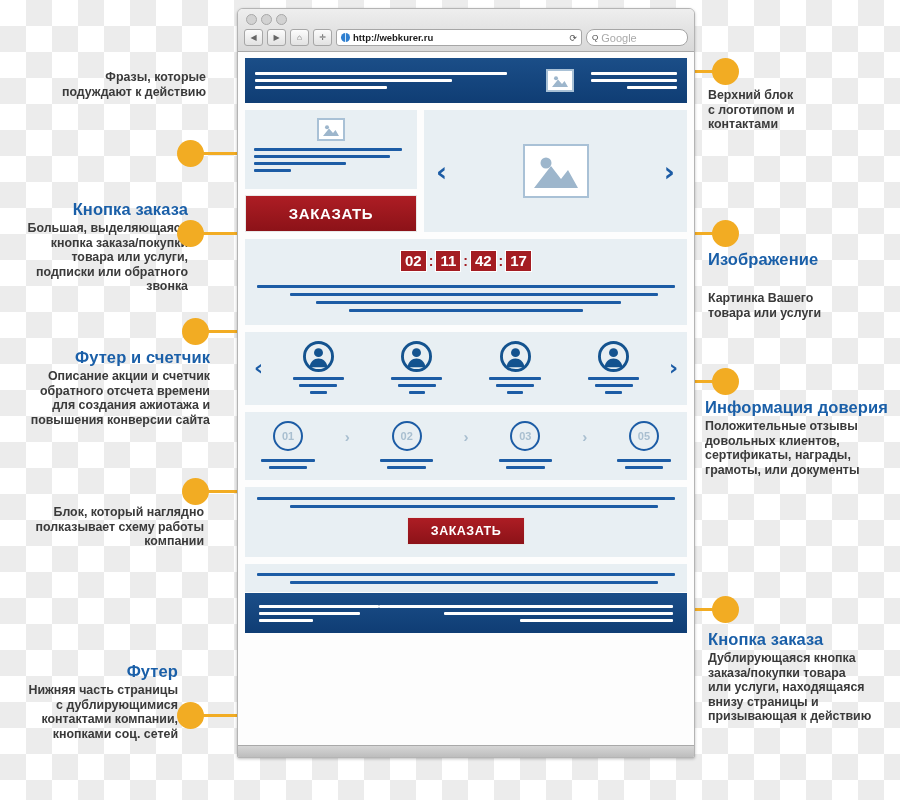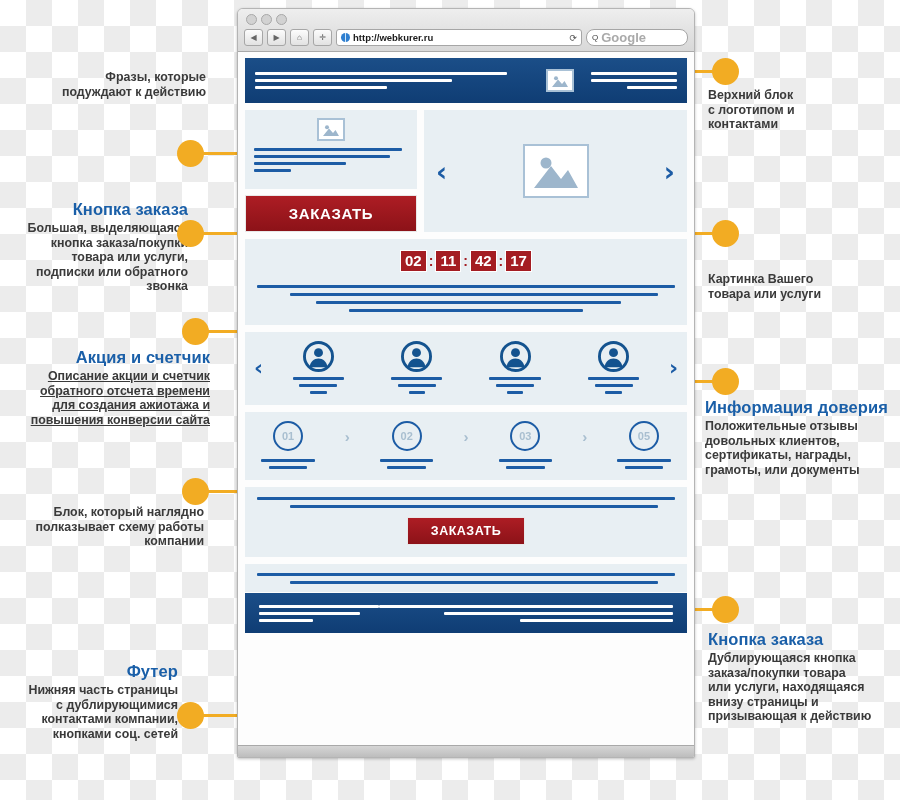--- a/index.html
+++ b/index.html
@@ -76,21 +76,21 @@
   .favicon:after{
     content:"";position:absolute;left:4px;top:0;width:1px;height:9px;background:#cfe5f7;
   }
   .urltext{font-size:9.5px;color:#1b1b1b;font-weight:bold;flex:1;}
   .reload{font-size:9px;color:#555;}
   .searchbar{
     width:90px;height:15px;border:1px solid #a6a6a6;border-radius:8px;
     background:#fff;display:flex;align-items:center;padding:0 5px;gap:3px;
   }
   .searchbar .q{font-size:8px;color:#444;}
-  .searchbar .ph{font-size:13px;color:#aaa;font-weight:bold;}
+  .searchbar .ph{font-size:11px;color:#aaa;}
 
   .page{padding:6px 7px 0 7px;}
 
   
   .site-head{
     height:45px;background:linear-gradient(#1b4e88,#0f3d74);
     display:flex;align-items:center;padding:0 10px;
   }
   .hl{background:#ffffff;height:3px;border-radius:1px;}
   .head-left{flex:1;display:flex;flex-direction:column;gap:4px;}
@@ -186,22 +186,22 @@
 <div class="ann left" style="left:0px;top:200px;width:188px;">
   <div class="ttl">Кнопка заказа</div>
   <div class="dsc" style="white-space:pre-line;">Большая, выделяющаяся
 кнопка заказа/покупки
 товара или услуги,
 подписки или обратного
 звонка</div>
 </div>
 
 <div class="ann left" style="left:0px;top:348px;width:210px;">
-  <div class="ttl">Акция и счетчик</div>
-  <div class="dsc" style="white-space:pre-line;text-decoration:underline;">Описание акции и счетчик
+  <div class="ttl">Футер и счетчик</div>
+  <div class="dsc" style="white-space:pre-line;">Описание акции и счетчик
 обратного отсчета времени
 для создания ажиотажа и
 повышения конверсии сайта</div>
 </div>
 
 <div class="ann left" style="left:14px;top:505px;width:190px;">
   <div class="dsc" style="white-space:pre-line;">Блок, который наглядно
 полказывает схему работы
 компании</div>
 </div>
@@ -214,20 +214,21 @@
 кнопками соц. сетей</div>
 </div>
 
 <div class="ann right" style="left:708px;top:88px;width:186px;">
   <div class="dsc" style="white-space:pre-line;">Верхний блок
 с логотипом и
 контактами</div>
 </div>
 
 <div class="ann right" style="left:708px;top:250px;width:186px;">
+  <div class="ttl">Изображение</div>
   <div class="dsc" style="white-space:pre-line;margin-top:22px;">Картинка Вашего
 товара или услуги</div>
 </div>
 
 <div class="ann right" style="left:705px;top:398px;width:196px;">
   <div class="ttl">Информация доверия</div>
   <div class="dsc" style="white-space:pre-line;">Положительные отзывы
 довольных клиентов,
 сертификаты, награды,
 грамоты, или документы</div>

